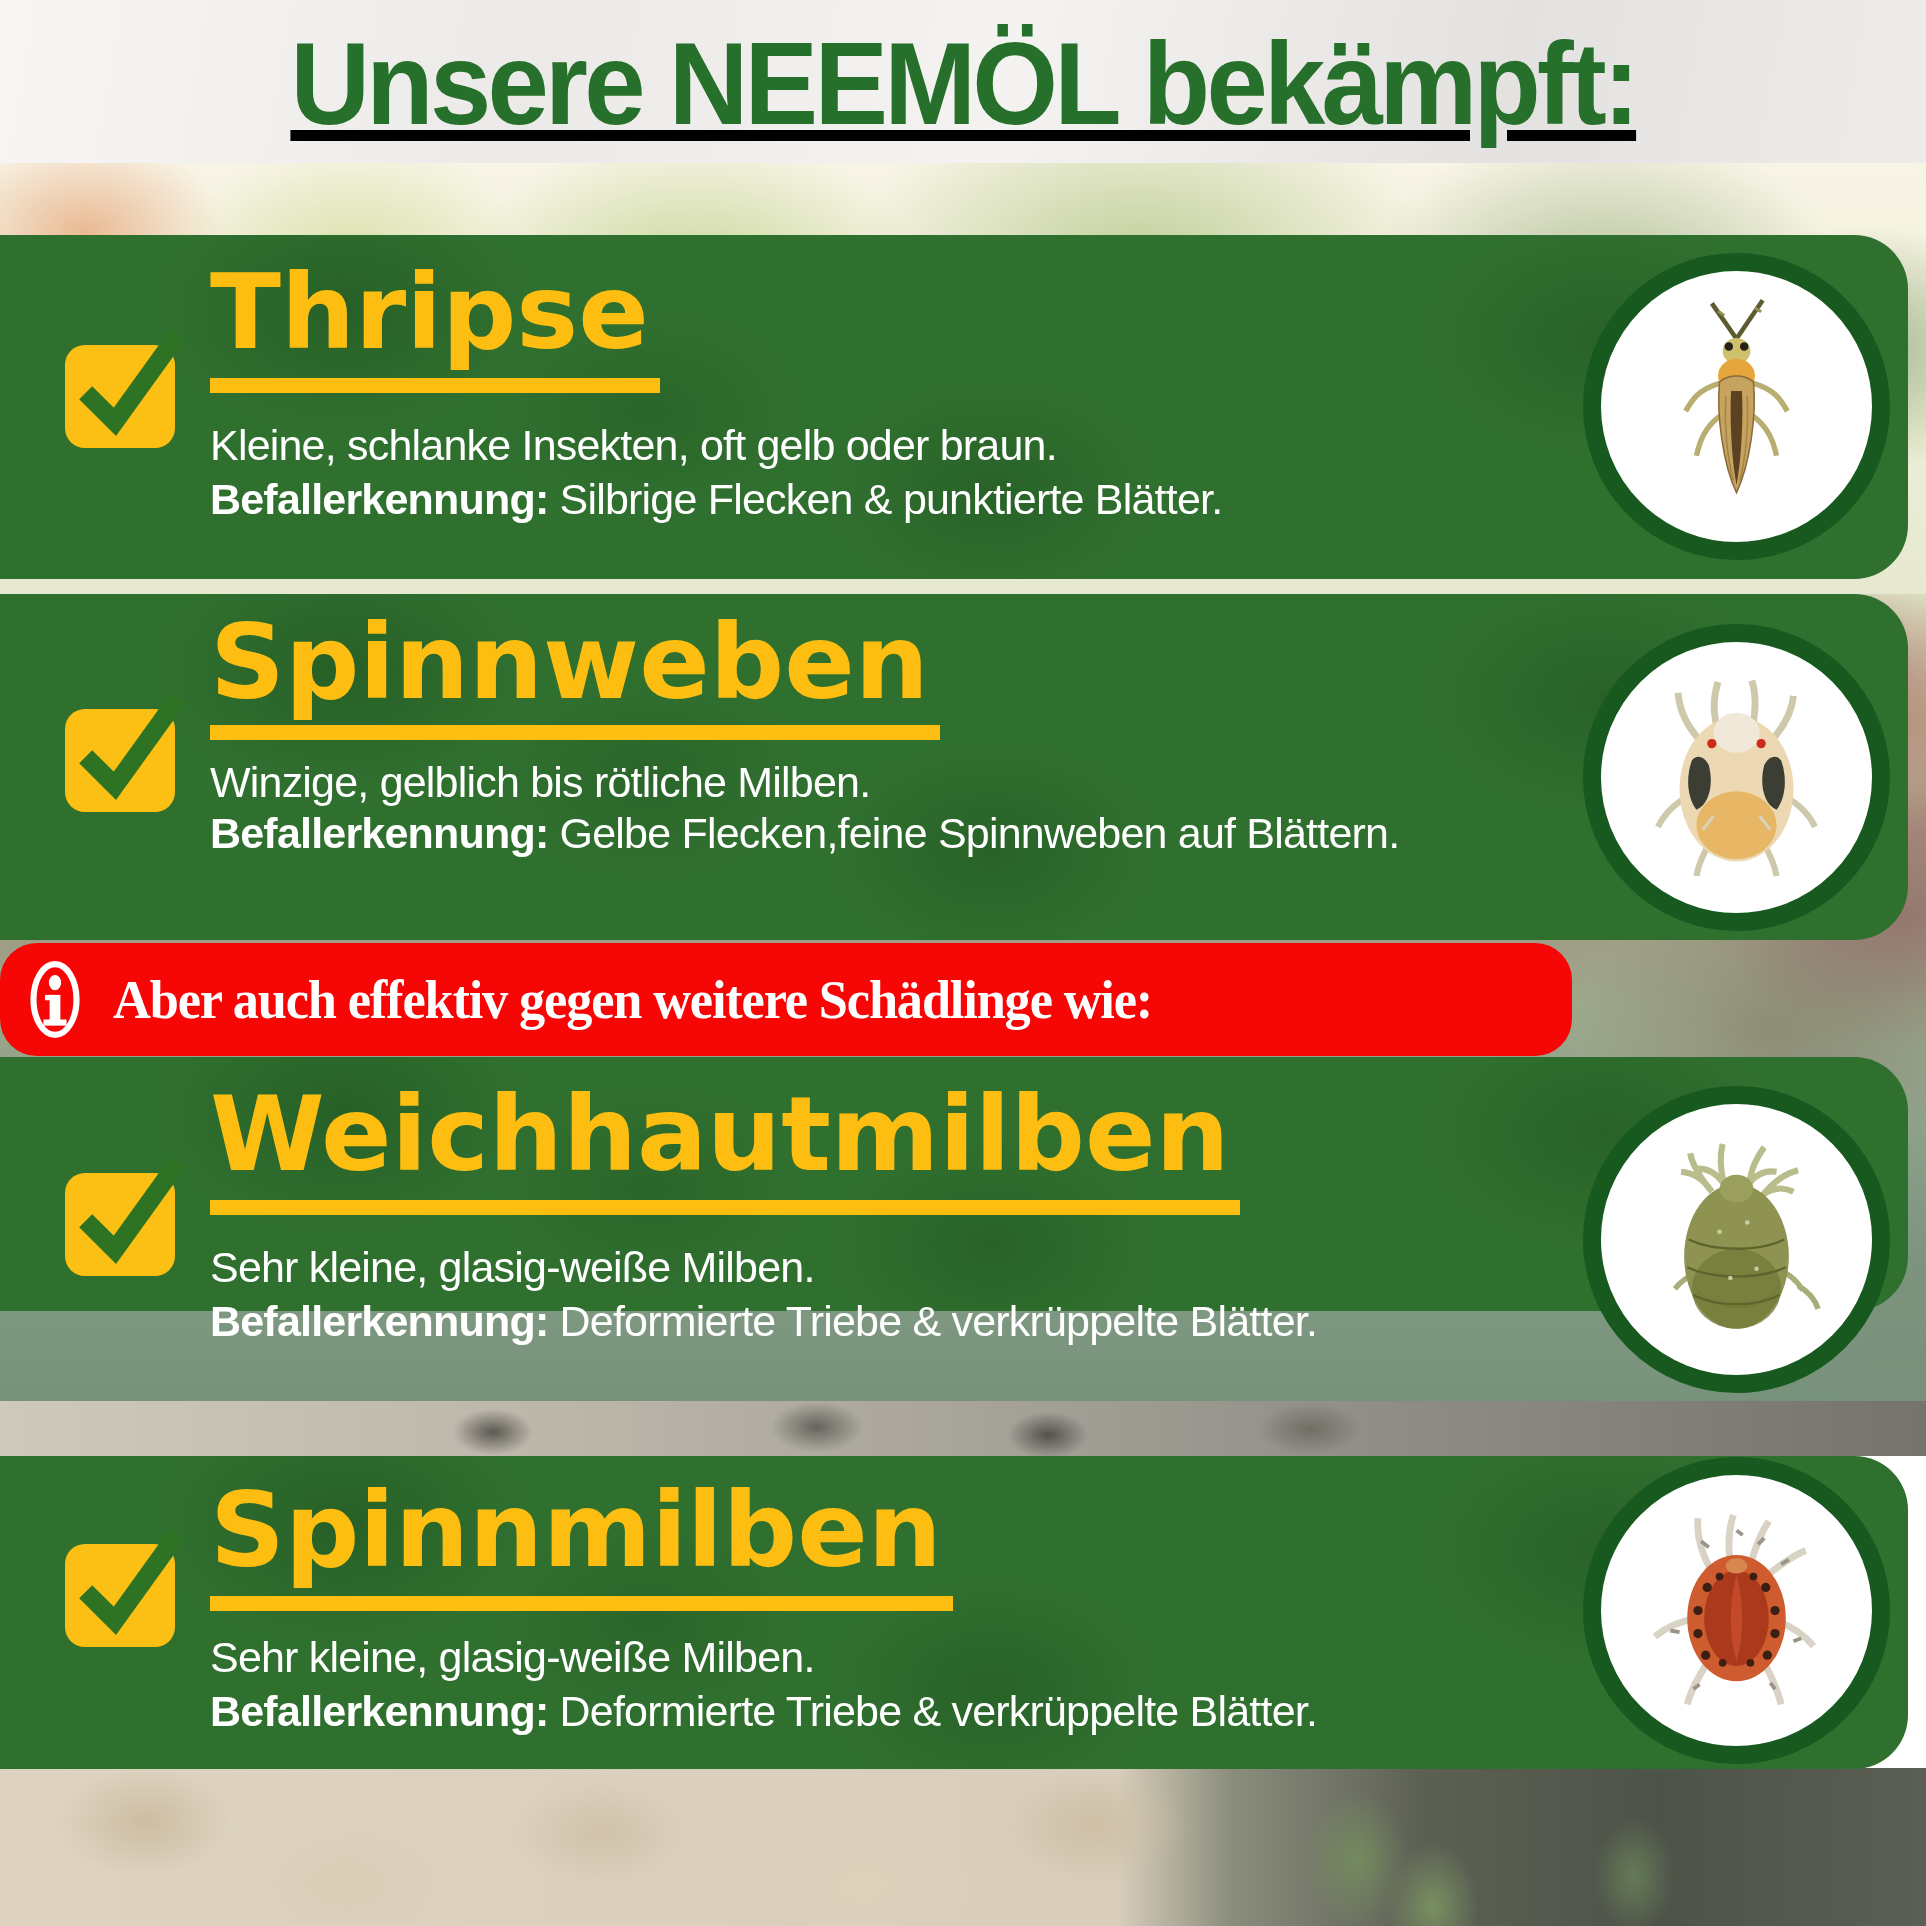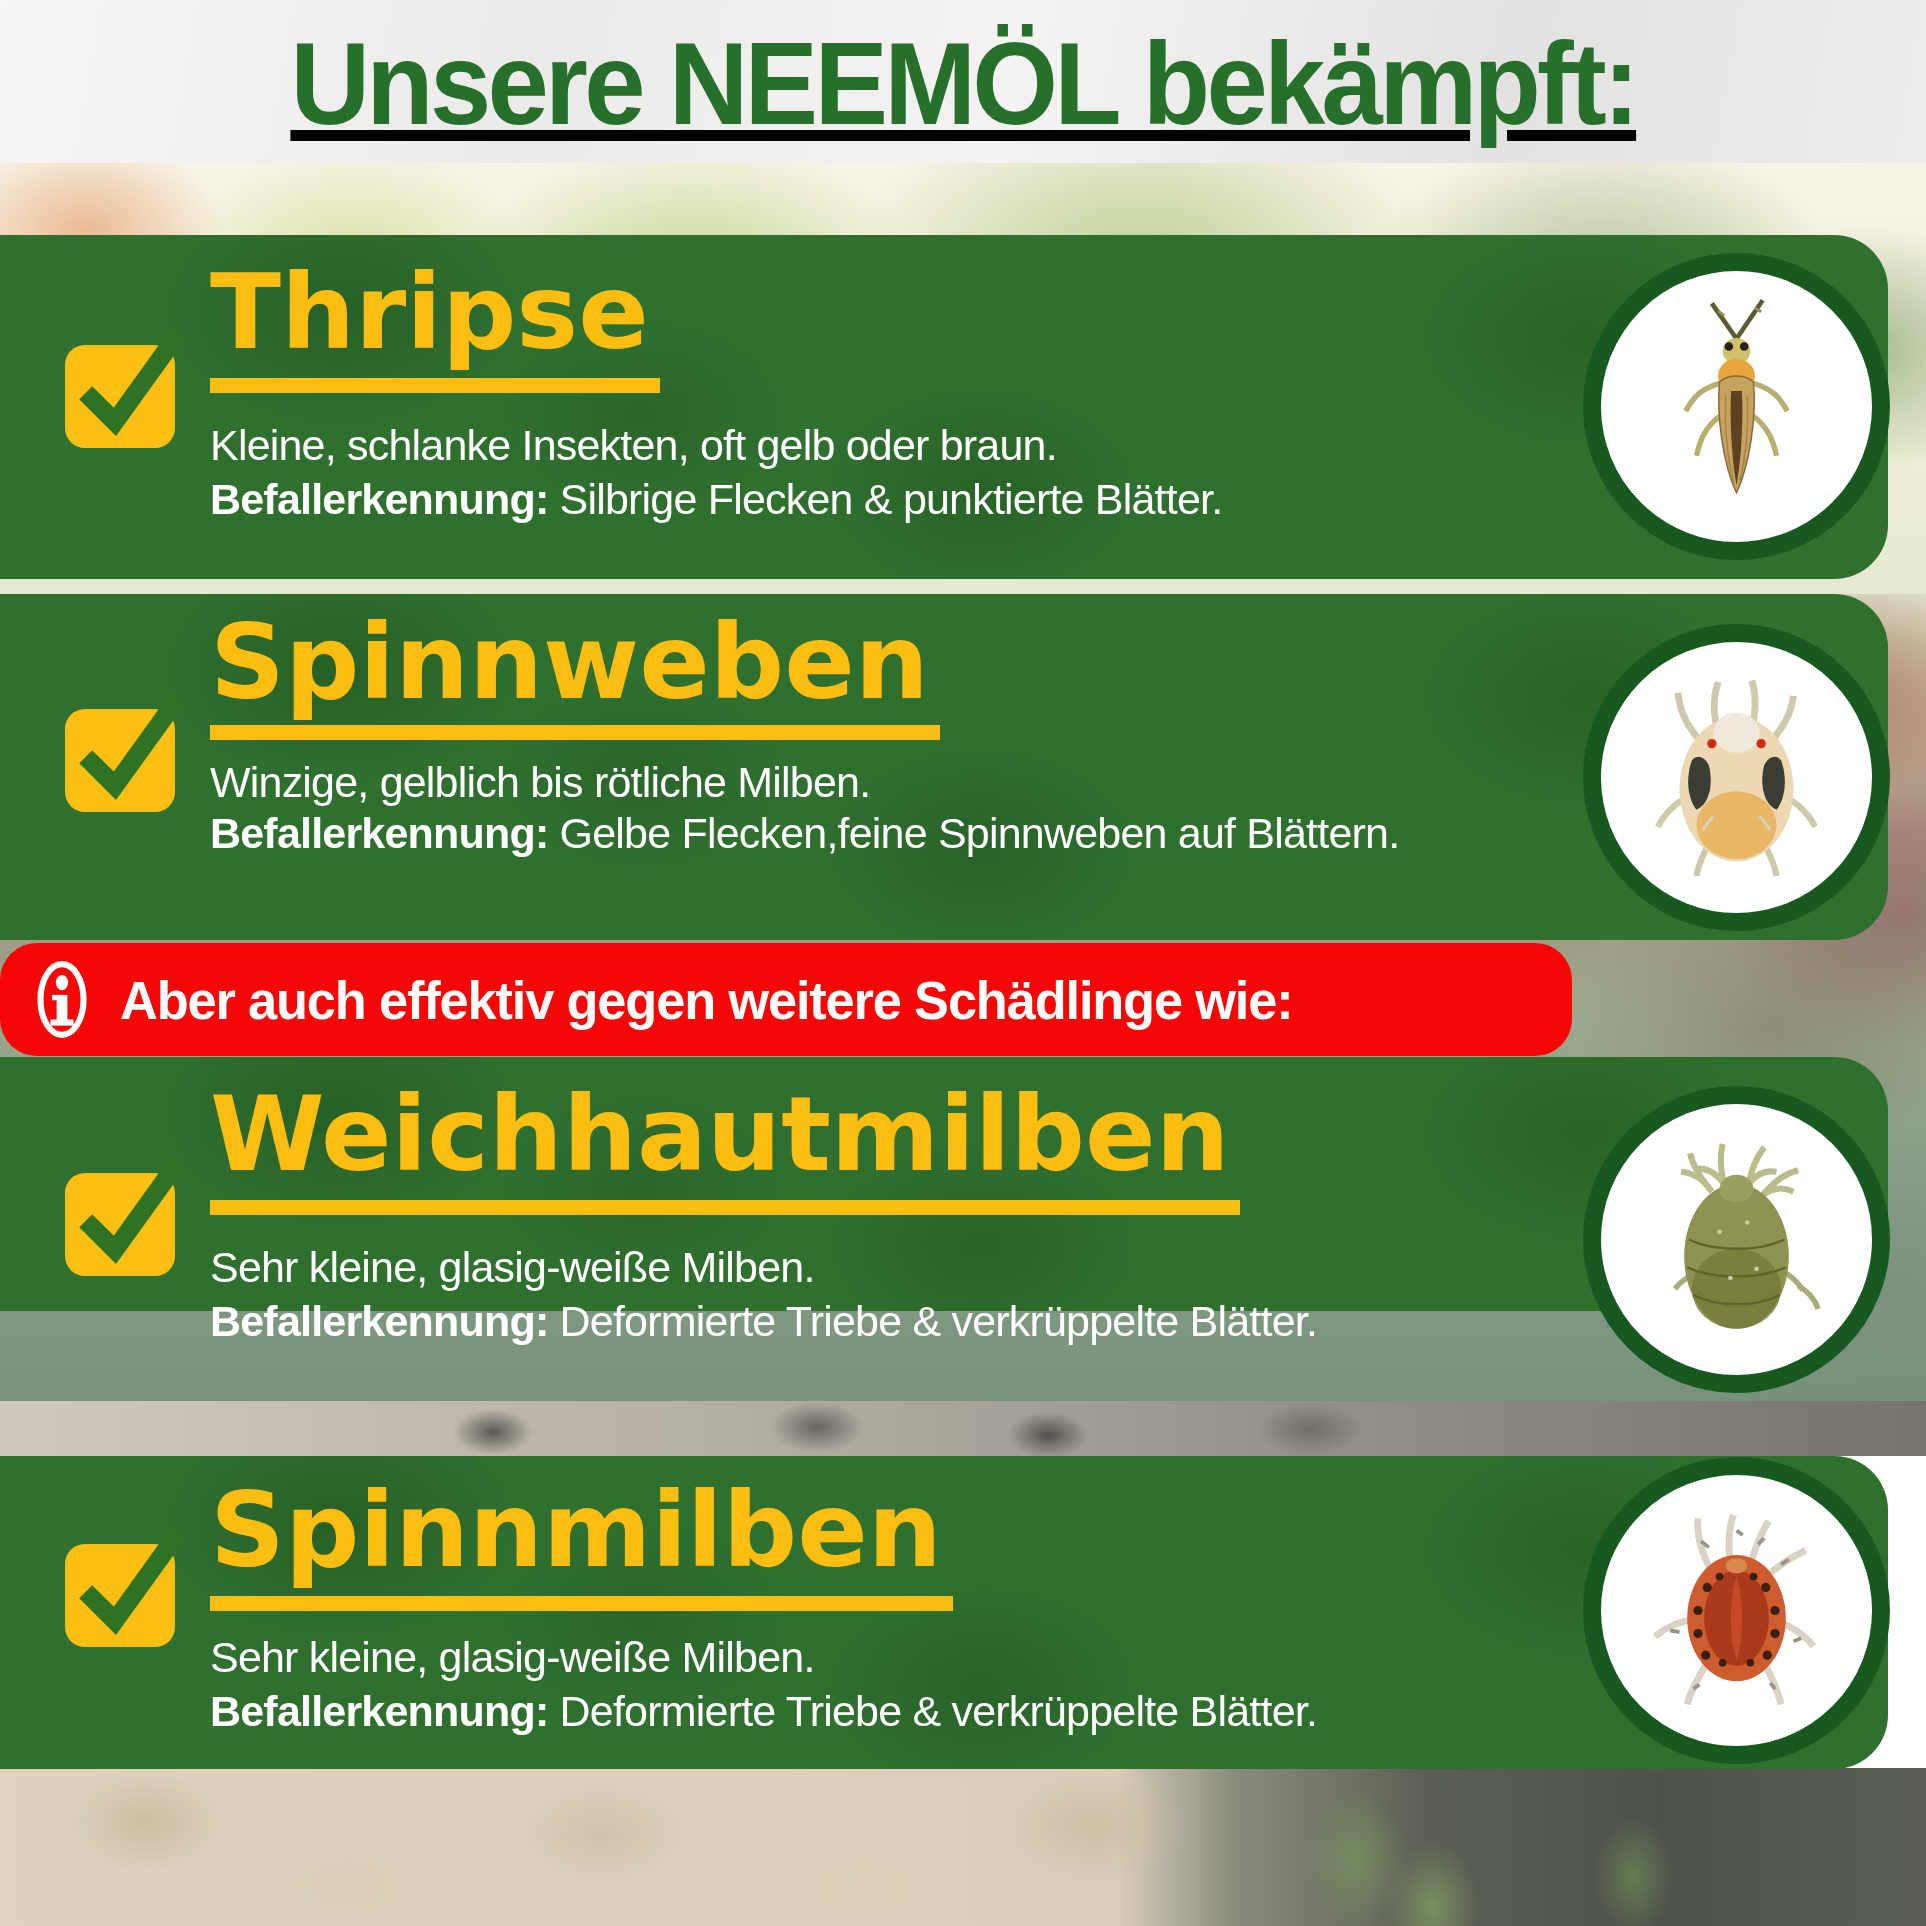--- a/index.html
+++ b/index.html
@@ -53,21 +53,21 @@
       linear-gradient(to right,#ddd3c0 0%,#d8cebb 58%,#8a8c7c 64%,#5c6054 74%,#4e5349 86%,#5a5e53 100%);}
 
   
   .panel{position:absolute;left:0;width:1888px;z-index:2;
     background:
       radial-gradient(262px 170px at 18% 22%, rgba(18,58,18,.30), transparent 70%),
       radial-gradient(231px 154px at 52% 74%, rgba(18,58,18,.26), transparent 70%),
       radial-gradient(247px 162px at 84% 30%, rgba(18,58,18,.26), transparent 70%),
       radial-gradient(216px 146px at 34% 52%, rgba(22,66,22,.22), transparent 70%),
       #30702f;
-    border-radius:0 54px 54px 0;}
+    border-radius:0 54px 54px 0;padding-left:20px;}
   .p1{top:235px;height:344px;}
   .p2{top:594px;height:346px;}
   .p3{top:1057px;height:254px;}
   .p4{top:1456px;height:313px;}
 
   .content{position:absolute;left:210px;top:23px;}
   .p2 .content{top:14px;}
   .p4 .content{top:20px;}
   .pest-name{margin:0;display:inline-block;font-family:"DejaVu Sans","Liberation Sans",sans-serif;
     font-weight:bold;font-size:104px;line-height:1.05;color:#fdbe11;
@@ -86,22 +86,22 @@
   .p1 .checkbox{top:110px;} .p2 .checkbox{top:115px;} .p3 .checkbox{top:116px;} .p4 .checkbox{top:88px;}
   .checkbox svg{position:absolute;left:4.6px;top:-23px;overflow:visible;}
 
   
   .pest-circle{position:absolute;left:1583px;width:271px;height:271px;background:#ffffff;
     border:18.5px solid #17591e;border-radius:50%;display:flex;align-items:center;justify-content:center;}
   .p1 .pest-circle{top:17.7px;} .p2 .pest-circle{top:30px;} .p3 .pest-circle{top:29px;} .p4 .pest-circle{top:0.8px;}
 
   
   .info-banner{position:absolute;left:0;top:943px;width:1572px;height:113px;z-index:3;
-    background:#f70606;border-radius:37px;display:flex;align-items:center;gap:20px;padding-left:24px;
-    box-sizing:border-box;}
+    background:#f70606;border-radius:37px;display:flex;align-items:center;gap:20px;padding-left:17px;
+    box-sizing:border-box;font-family:Liberation Serif, serif;}
   .info-banner-text{font-weight:bold;font-size:54px;color:#ffffff;letter-spacing:-1.2px;
     transform:scaleX(0.97);transform-origin:left center;white-space:nowrap;}
 </style>
 </head>
 <body>
 
 <div class="title-band">
   <div class="title-text">Unsere NEEMÖL bekämpft:</div>
 </div>
 

